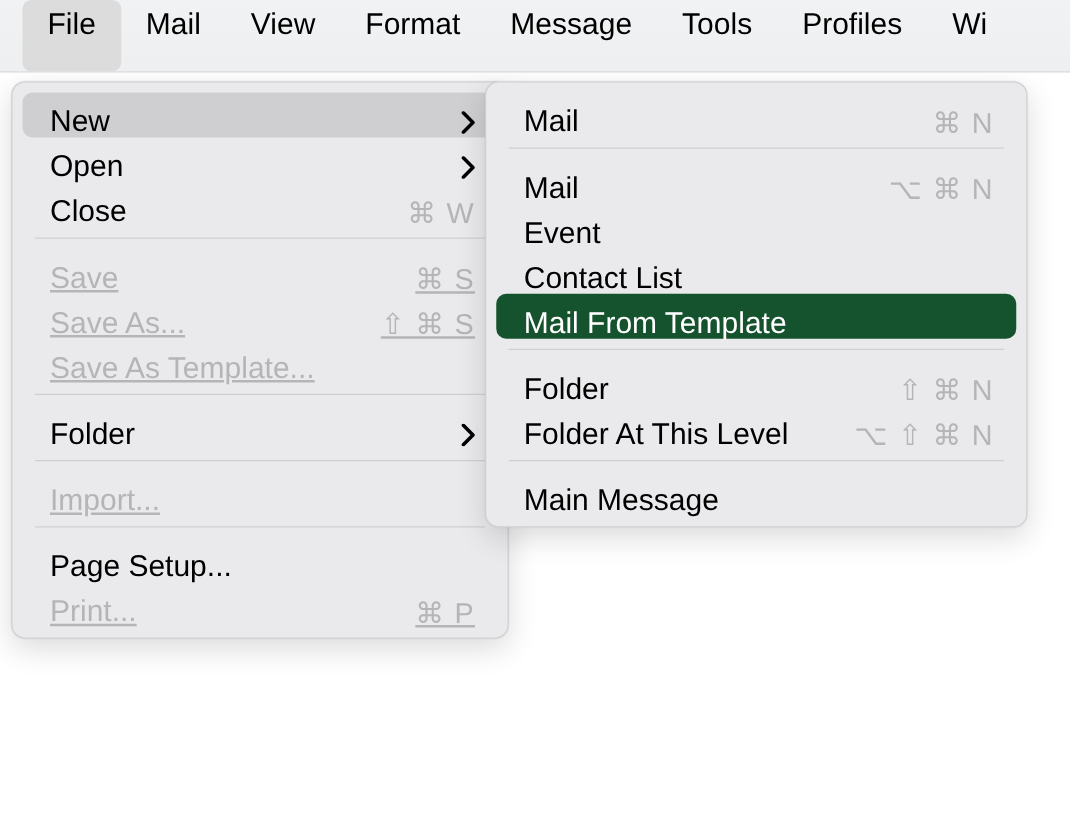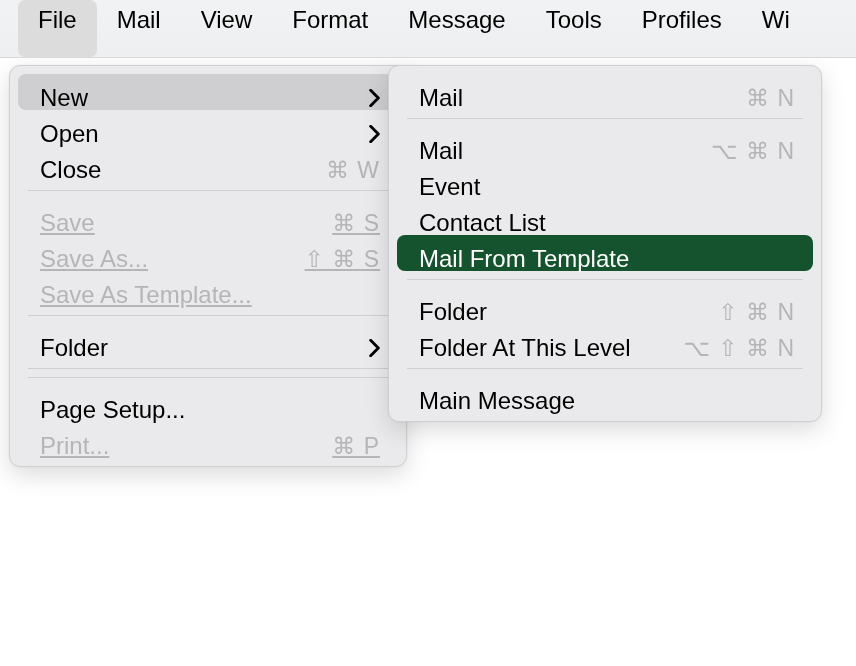--- a/index.html
+++ b/index.html
@@ -151,20 +151,23 @@
     <div class="menu-sep"></div>
     <div class="menu-row">
       <span class="menu-label">Folder</span>
       <span class="menu-chevron">
         <svg viewBox="0 0 8 14">
           <path d="M1 1 L7 7 L1 13" stroke="#000" stroke-width="2.2" fill="none" stroke-linecap="round" stroke-linejoin="round"></path>
         </svg>
       </span>
     </div>
     <div class="menu-sep"></div>
+    <div class="menu-row disabled">
+      <span class="menu-label">Import...</span>
+    </div>
     <div class="menu-sep"></div>
     <div class="menu-row">
       <span class="menu-label">Page Setup...</span>
     </div>
     <div class="menu-row disabled">
       <span class="menu-label">Print...</span>
       <span class="menu-shortcut">⌘ P</span>
     </div>
   </div>
 

